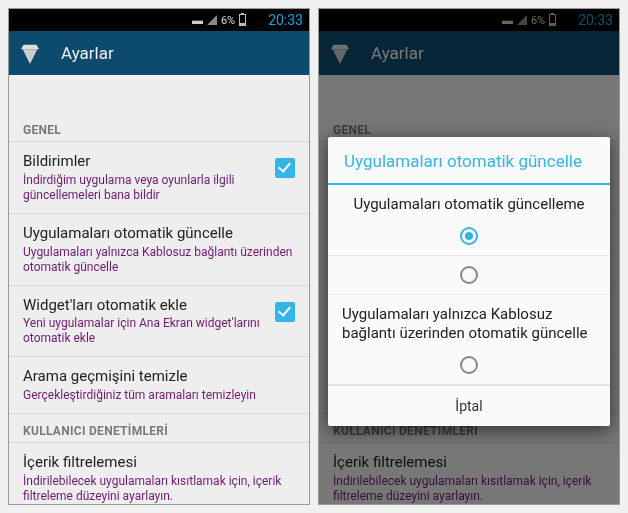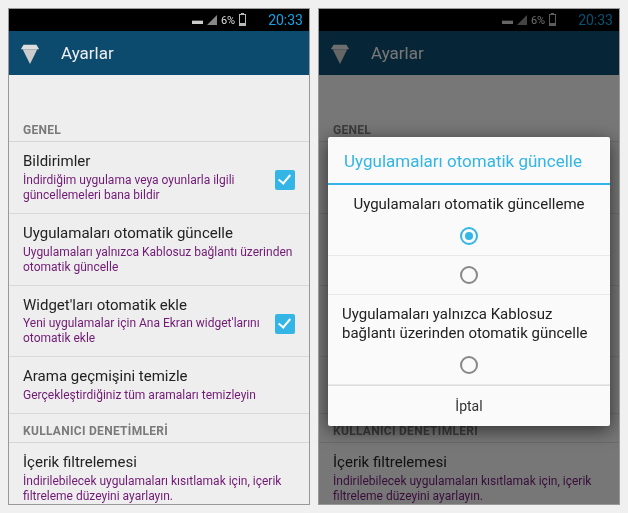--- a/index.html
+++ b/index.html
@@ -58,21 +58,21 @@
     font-size: 12px;
     font-weight: bold;
     padding: 10px 14px 4px;
     border-bottom: 1px solid #d5d5d5;
     letter-spacing: 0.3px;
   }
   .pref {
     padding: 10px 14px;
     border-bottom: 1px solid #d9d9d9;
     display: flex;
-    align-items: center;
+    align-items: flex-start;
     gap: 4px;
   }
   .pref .texts { flex: 1; }
   .pref .title {
     color: #222;
     font-size: 15px;
     line-height: 1.25;
     margin-bottom: 2px;
   }
   .pref .summary {

